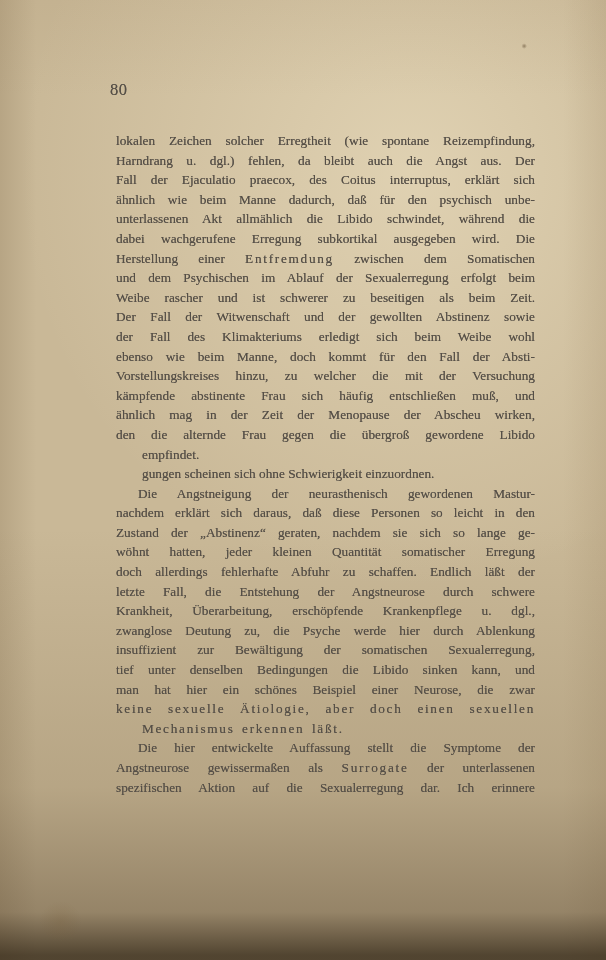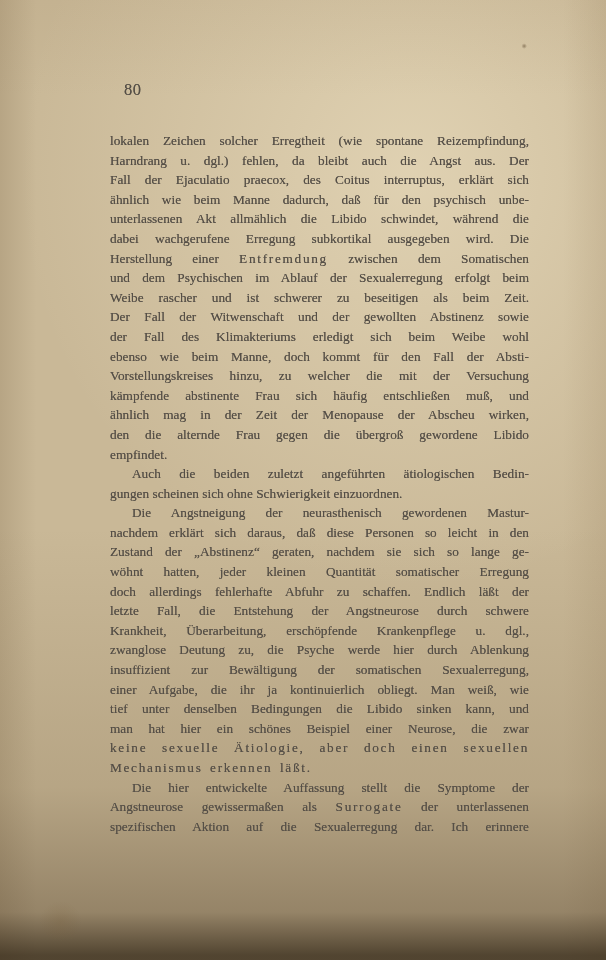--- a/index.html
+++ b/index.html
@@ -13,44 +13,44 @@
       radial-gradient(circle 4px at 86.5% 4.8%, rgba(90,70,45,0.55), rgba(90,70,45,0) 70%),
       radial-gradient(circle 30px at 10% 96%, rgba(120,95,60,0.22), rgba(120,95,60,0) 70%),
       linear-gradient(180deg, rgba(150,125,90,0.10) 0%, rgba(0,0,0,0) 10%, rgba(0,0,0,0) 55%, rgba(110,90,60,0.20) 82%, rgba(78,60,38,0.42) 95%, rgba(48,36,20,0.78) 99.5%),
       linear-gradient(90deg, rgba(110,88,58,0.20) 0%, rgba(0,0,0,0) 6%, rgba(0,0,0,0) 93%, rgba(140,115,80,0.16) 100%),
       radial-gradient(ellipse 90% 60% at 68% 18%, rgba(242,230,200,0.55), rgba(242,230,200,0) 72%);
     font-family: "Liberation Serif", "DejaVu Serif", serif;
     color: #554f47;
   }
   .page-number {
     position: absolute;
-    left: 124px;
+    left: 110px;
     top: 80px;
     font-size: 16.5px;
     letter-spacing: 0.5px;
     text-shadow: 0 0 0.6px rgba(85,79,71,0.75);
   }
   .text-block {
     position: absolute;
-    left: 110px;
+    left: 116px;
     top: 131px;
     width: 419px;
   }
   .line {
     font-size: 13.3px;
     line-height: 19.6px;
     height: 19.6px;
     text-align: justify;
     text-align-last: justify;
     white-space: normal;
     overflow: visible;
     text-shadow: 0 0 0.6px rgba(85,79,71,0.75);
   }
   .line.indent { text-indent: 22px; }
-  .line.para-end { text-align-last: left; }
+  .line.para-end { text-align-last: left; margin-left: 26px; }
   .sp { letter-spacing: 1.7px; word-spacing: 2.5px; }
 </style>
 </head>
 <body>
 
 <div class="page">
   <div class="page-number">80</div>
   <div class="text-block">
       <div class="line"><span>lokalen Zeichen solcher Erregtheit (wie spontane Reizempfindung,</span></div>
       <div class="line"><span>Harndrang u. dgl.) fehlen, da bleibt auch die Angst aus. Der</span></div>
@@ -62,32 +62,30 @@
       <div class="line"><span>und dem Psychischen im Ablauf der Sexualerregung erfolgt beim</span></div>
       <div class="line"><span>Weibe rascher und ist schwerer zu beseitigen als beim Zeit.</span></div>
       <div class="line"><span>Der Fall der Witwenschaft und der gewollten Abstinenz sowie</span></div>
       <div class="line"><span>der Fall des Klimakteriums erledigt sich beim Weibe wohl</span></div>
       <div class="line"><span>ebenso wie beim Manne, doch kommt für den Fall der Absti-</span></div>
       <div class="line"><span>Vorstellungskreises hinzu, zu welcher die mit der Versuchung</span></div>
       <div class="line"><span>kämpfende abstinente Frau sich häufig entschließen muß, und</span></div>
       <div class="line"><span>ähnlich mag in der Zeit der Menopause der Abscheu wirken,</span></div>
       <div class="line"><span>den die alternde Frau gegen die übergroß gewordene Libido</span></div>
       <div class="line para-end"><span>empfindet.</span></div>
-      <div class="line indent"><span>Auch die beiden zuletzt angeführten ätiologischen Bedin-</span></div>
       <div class="line para-end"><span>gungen scheinen sich ohne Schwierigkeit einzuordnen.</span></div>
       <div class="line indent"><span>Die Angstneigung der neurasthenisch gewordenen Mastur-</span></div>
       <div class="line"><span>nachdem erklärt sich daraus, daß diese Personen so leicht in den</span></div>
       <div class="line"><span>Zustand der „Abstinenz“ geraten, nachdem sie sich so lange ge-</span></div>
       <div class="line"><span>wöhnt hatten, jeder kleinen Quantität somatischer Erregung</span></div>
       <div class="line"><span>doch allerdings fehlerhafte Abfuhr zu schaffen. Endlich läßt der</span></div>
       <div class="line"><span>letzte Fall, die Entstehung der Angstneurose durch schwere</span></div>
       <div class="line"><span>Krankheit, Überarbeitung, erschöpfende Krankenpflege u. dgl.,</span></div>
       <div class="line"><span>zwanglose Deutung zu, die Psyche werde hier durch Ablenkung</span></div>
       <div class="line"><span>insuffizient zur Bewältigung der somatischen Sexualerregung,</span></div>
-      <div class="line"><span>einer Aufgabe, die ihr ja kontinuierlich obliegt. Man weiß, wie</span></div>
       <div class="line"><span>tief unter denselben Bedingungen die Libido sinken kann, und</span></div>
       <div class="line"><span>man hat hier ein schönes Beispiel einer Neurose, die zwar</span></div>
       <div class="line"><span class="sp">keine sexuelle Ätiologie, aber doch einen sexuellen</span></div>
       <div class="line para-end"><span class="sp">Mechanismus erkennen läßt.</span></div>
       <div class="line indent"><span>Die hier entwickelte Auffassung stellt die Symptome der</span></div>
       <div class="line"><span>Angstneurose gewissermaßen als </span><span class="sp">Surrogate</span><span> der unterlassenen</span></div>
       <div class="line"><span>spezifischen Aktion auf die Sexualerregung dar. Ich erinnere</span></div>
     </div>
 </div>
 

